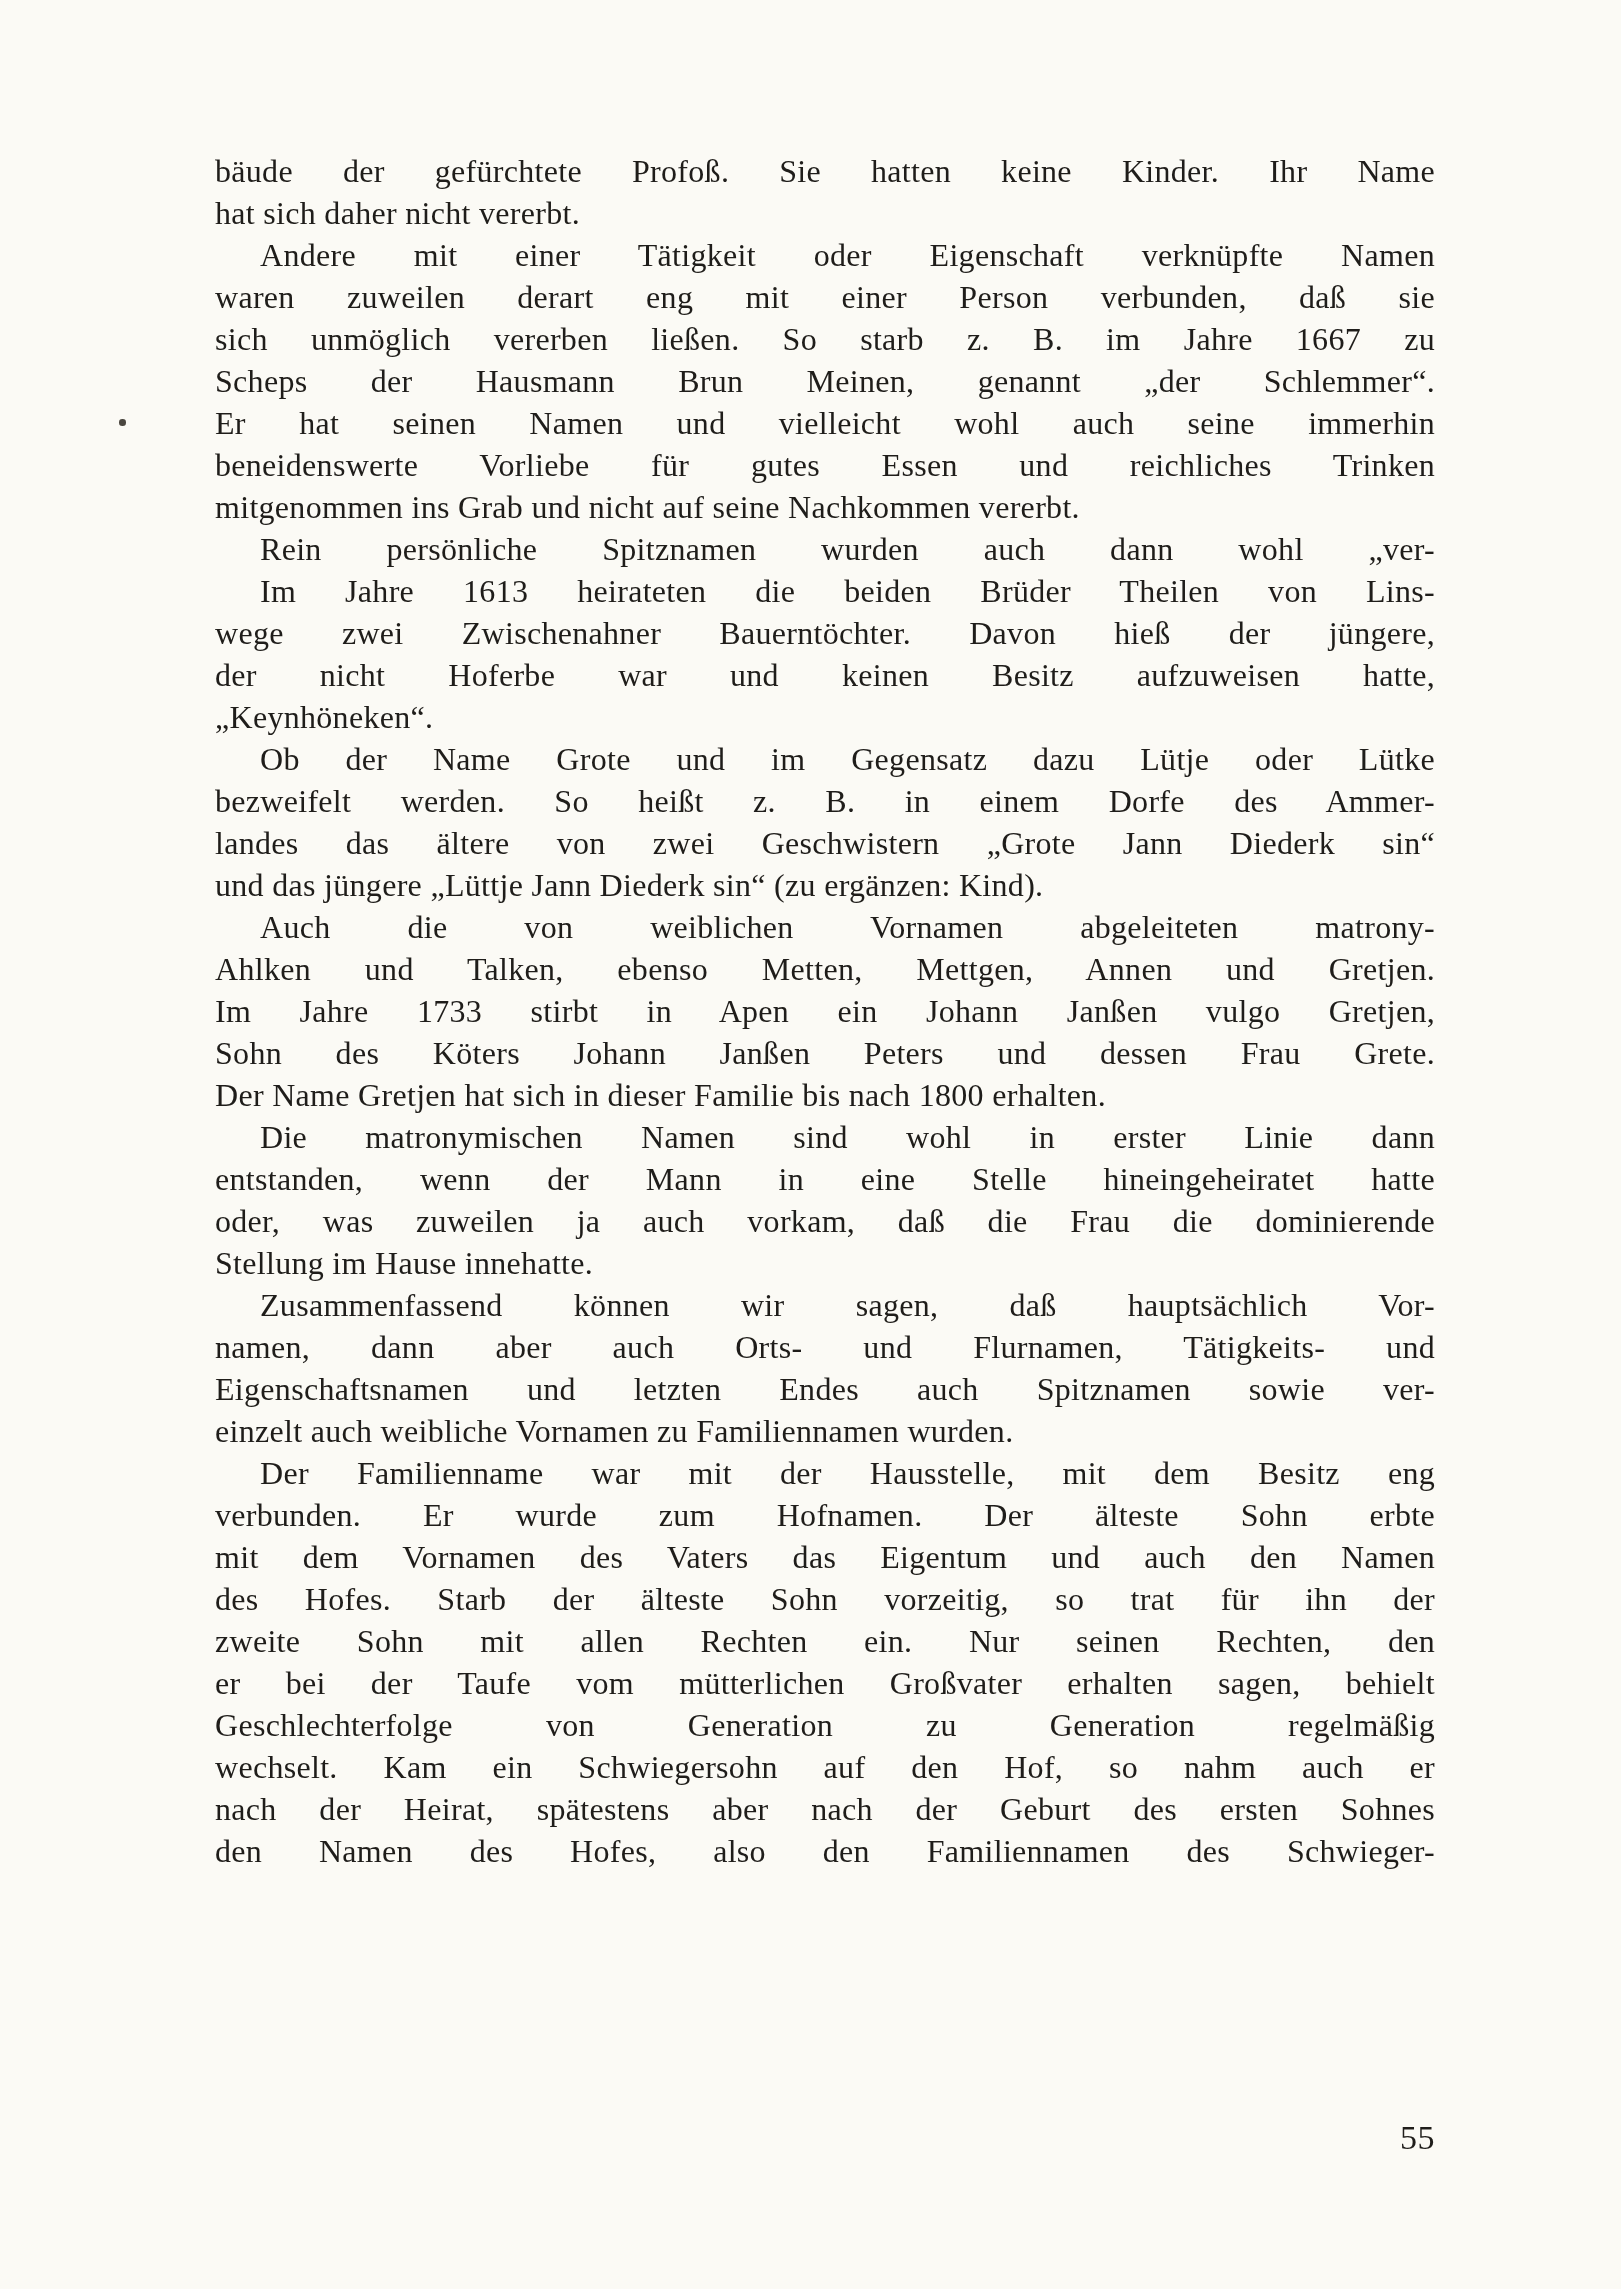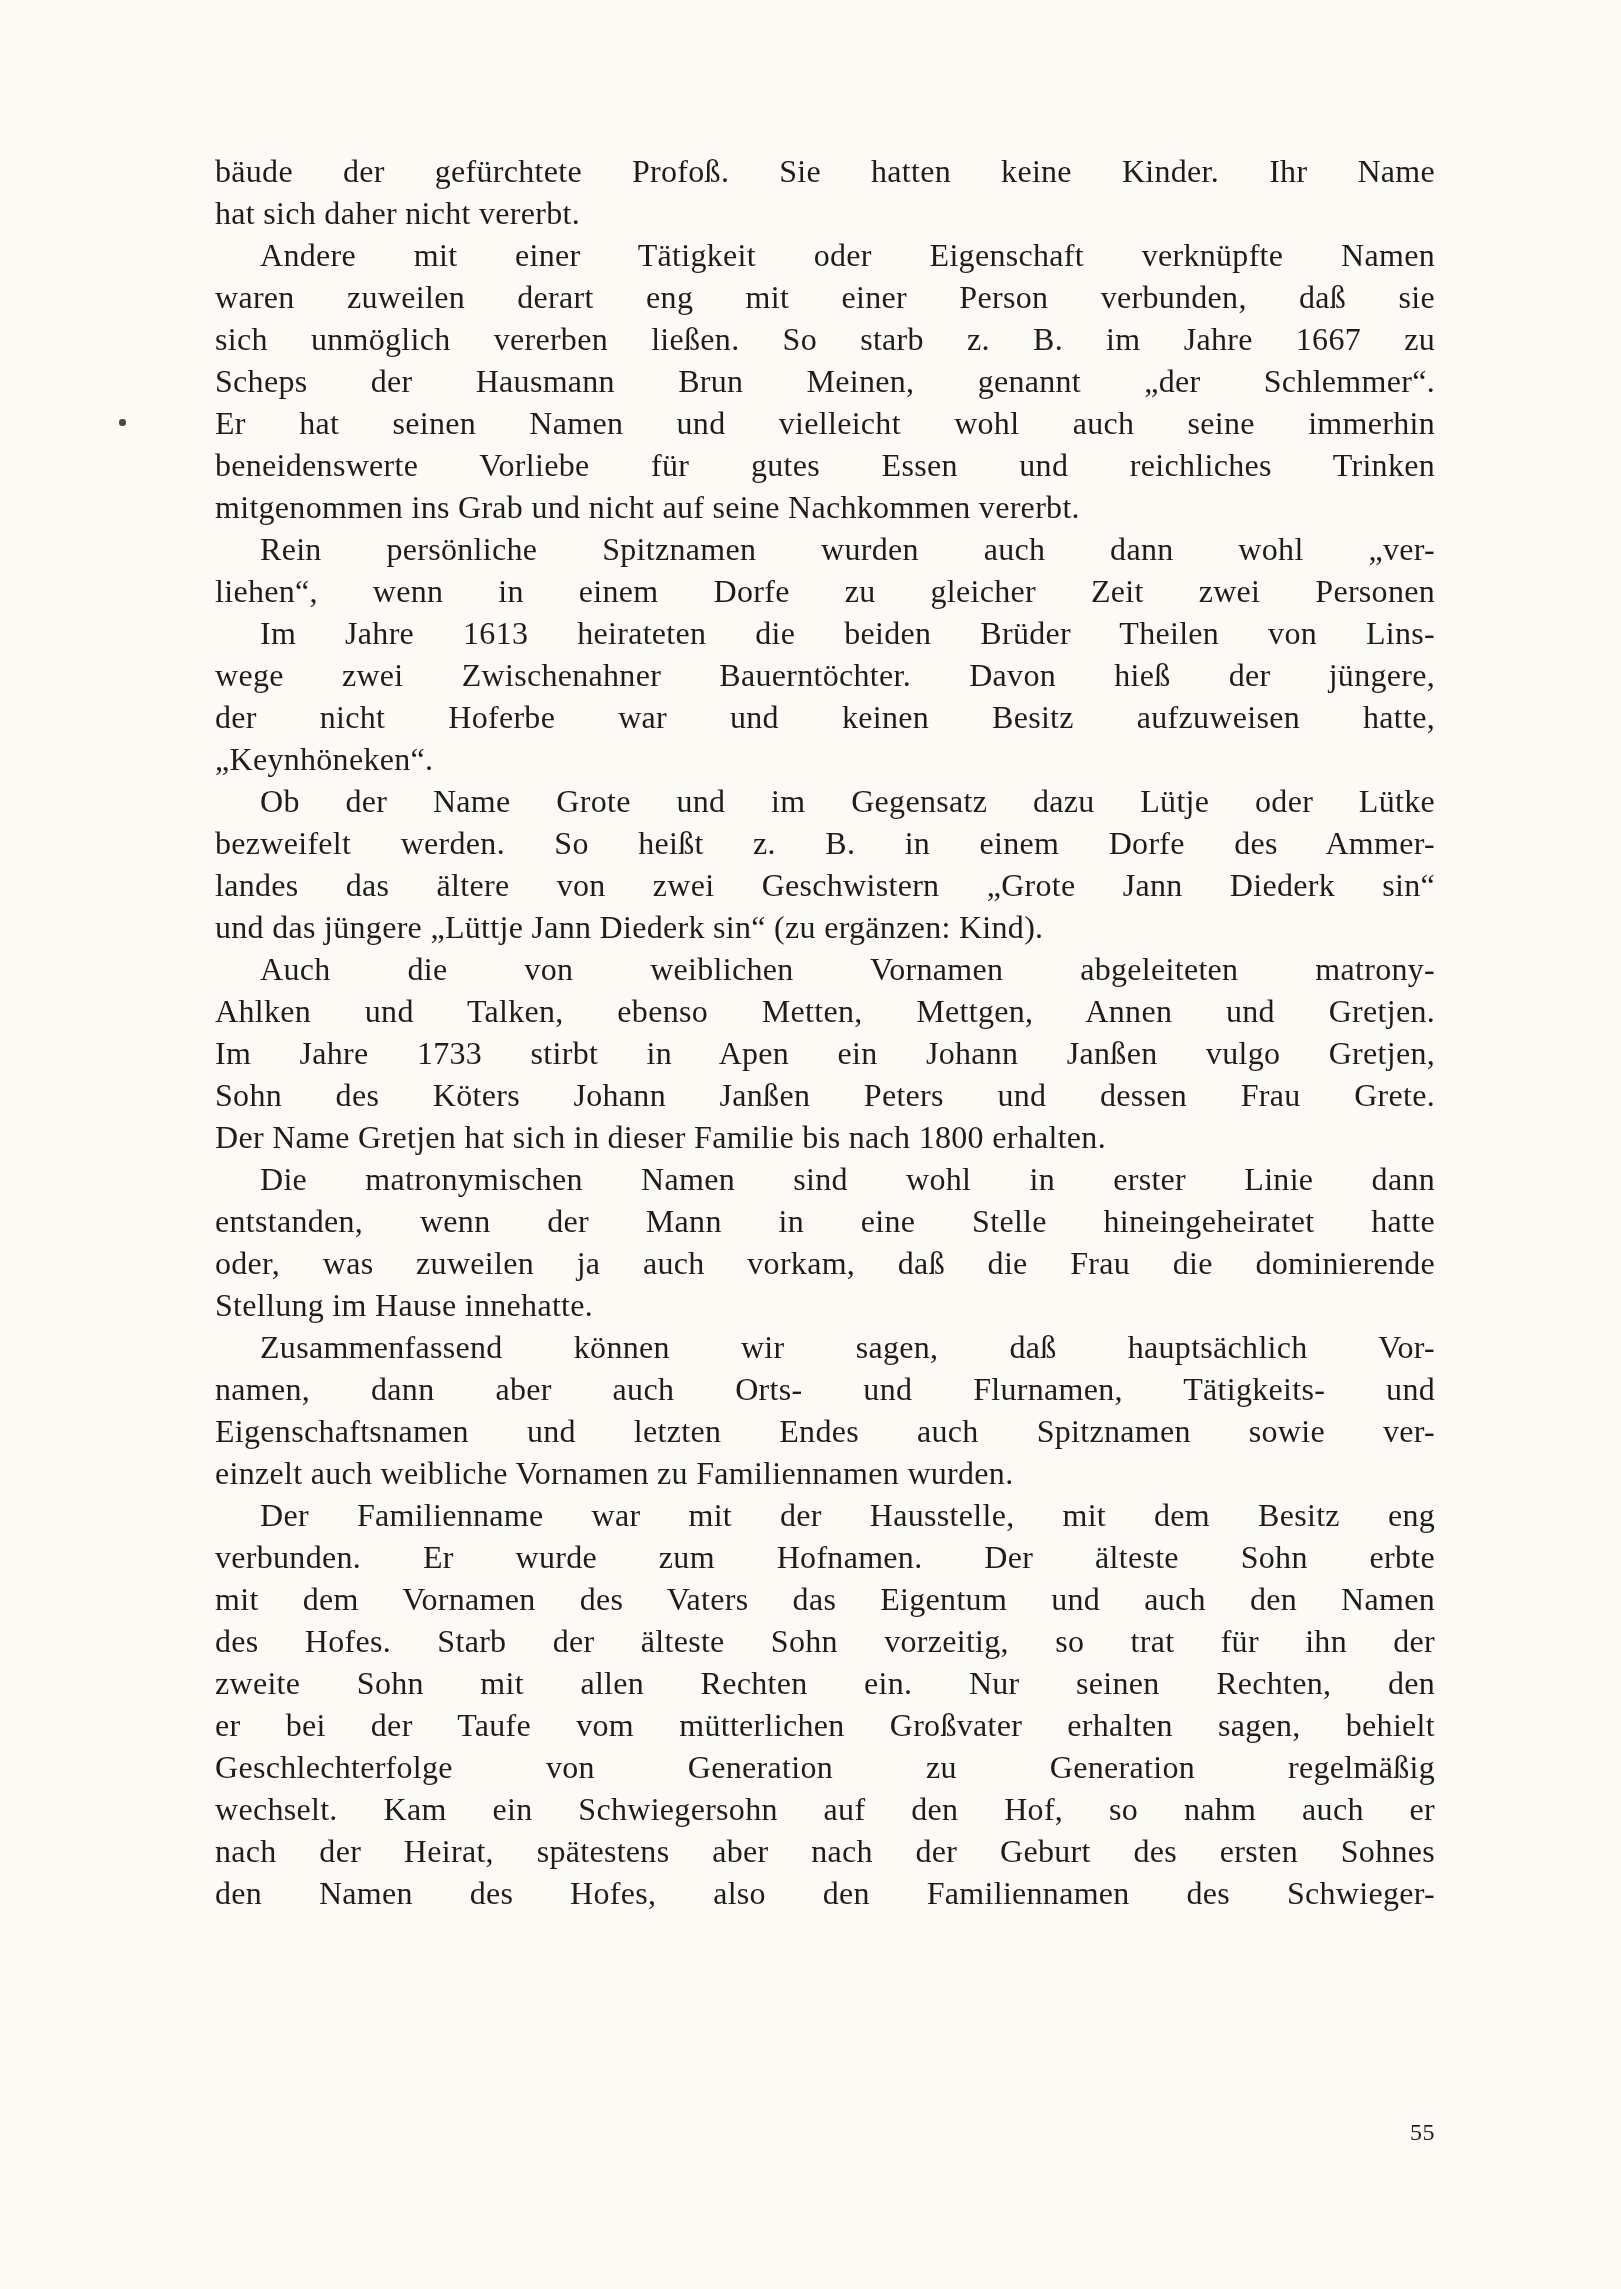--- a/index.html
+++ b/index.html
@@ -28,21 +28,21 @@
     text-align-last: justify;
     -moz-text-align-last: justify;
     white-space: normal;
   }
   .line.indent { text-indent: 45px; }
   .line.last { text-align-last: left; -moz-text-align-last: left; }
   .page-number {
     position: absolute;
     right: 186px;
     top: 2119px;
-    font-size: 24px;
+    font-size: 34px;
     letter-spacing: 0.5px;
   }
   .speck {
     position: absolute;
     background: #4a463f;
     border-radius: 50%;
   }
   .speck.s1 { left: 119px; top: 419px; width: 6.5px; height: 6.5px; }
 </style>
 </head>
@@ -54,21 +54,20 @@
       <div class="line">bäude der gefürchtete Profoß. Sie hatten keine Kinder. Ihr Name</div>
       <div class="line last">hat sich daher nicht vererbt.</div>
       <div class="line indent">Andere mit einer Tätigkeit oder Eigenschaft verknüpfte Namen</div>
       <div class="line">waren zuweilen derart eng mit einer Person verbunden, daß sie</div>
       <div class="line">sich unmöglich vererben ließen. So starb z. B. im Jahre 1667 zu</div>
       <div class="line">Scheps der Hausmann Brun Meinen, genannt „der Schlemmer“.</div>
       <div class="line">Er hat seinen Namen und vielleicht wohl auch seine immerhin</div>
       <div class="line">beneidenswerte Vorliebe für gutes Essen und reichliches Trinken</div>
       <div class="line last">mitgenommen ins Grab und nicht auf seine Nachkommen vererbt.</div>
       <div class="line indent">Rein persönliche Spitznamen wurden auch dann wohl „ver-</div>
-      <div class="line">liehen“, wenn in einem Dorfe zu gleicher Zeit zwei Personen</div>
       <div class="line indent">Im Jahre 1613 heirateten die beiden Brüder Theilen von Lins-</div>
       <div class="line">wege zwei Zwischenahner Bauerntöchter. Davon hieß der jüngere,</div>
       <div class="line">der nicht Hoferbe war und keinen Besitz aufzuweisen hatte,</div>
       <div class="line last">„Keynhöneken“.</div>
       <div class="line indent">Ob der Name Grote und im Gegensatz dazu Lütje oder Lütke</div>
       <div class="line">bezweifelt werden. So heißt z. B. in einem Dorfe des Ammer-</div>
       <div class="line">landes das ältere von zwei Geschwistern „Grote Jann Diederk sin“</div>
       <div class="line last">und das jüngere „Lüttje Jann Diederk sin“ (zu ergänzen: Kind).</div>
       <div class="line indent">Auch die von weiblichen Vornamen abgeleiteten matrony-</div>
       <div class="line">Ahlken und Talken, ebenso Metten, Mettgen, Annen und Gretjen.</div>

